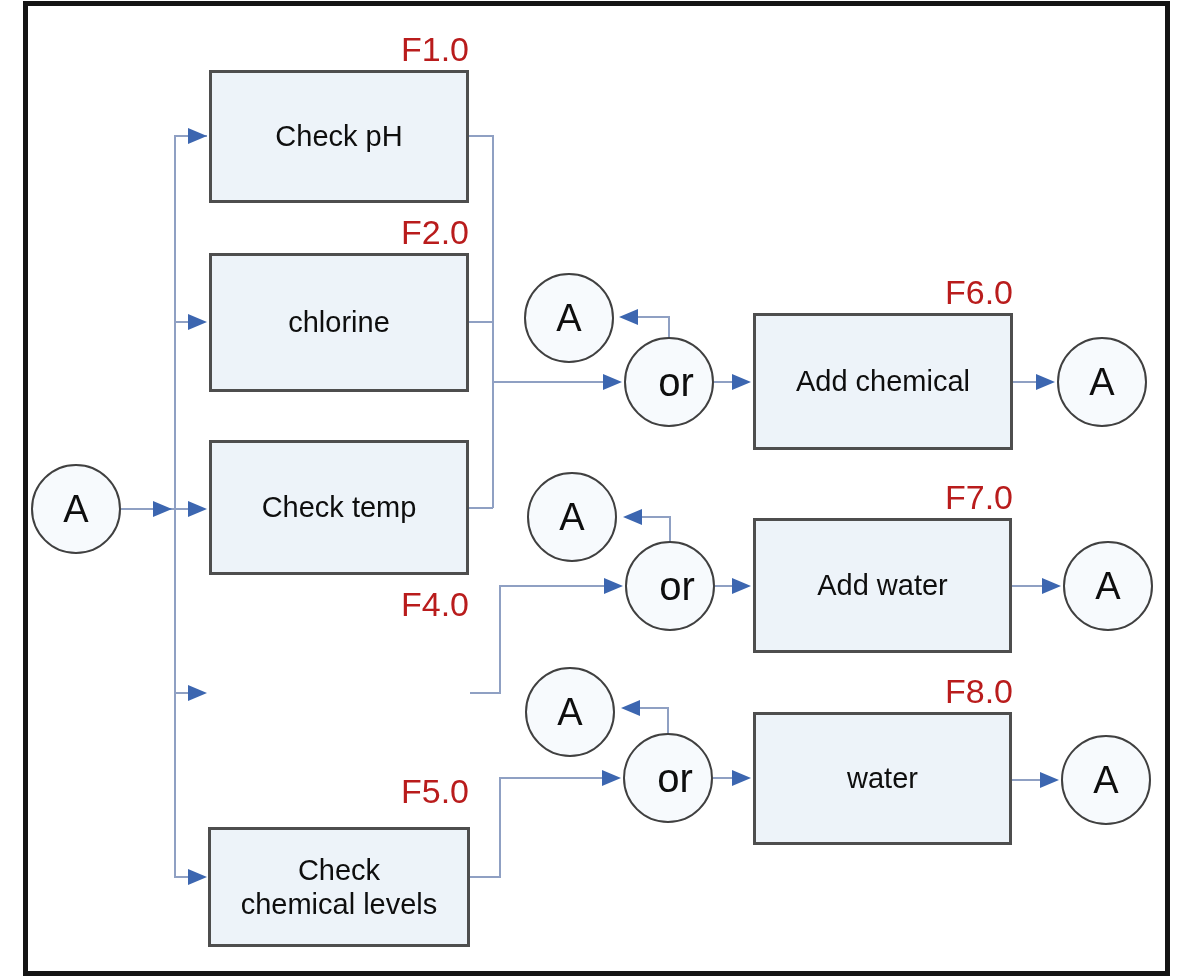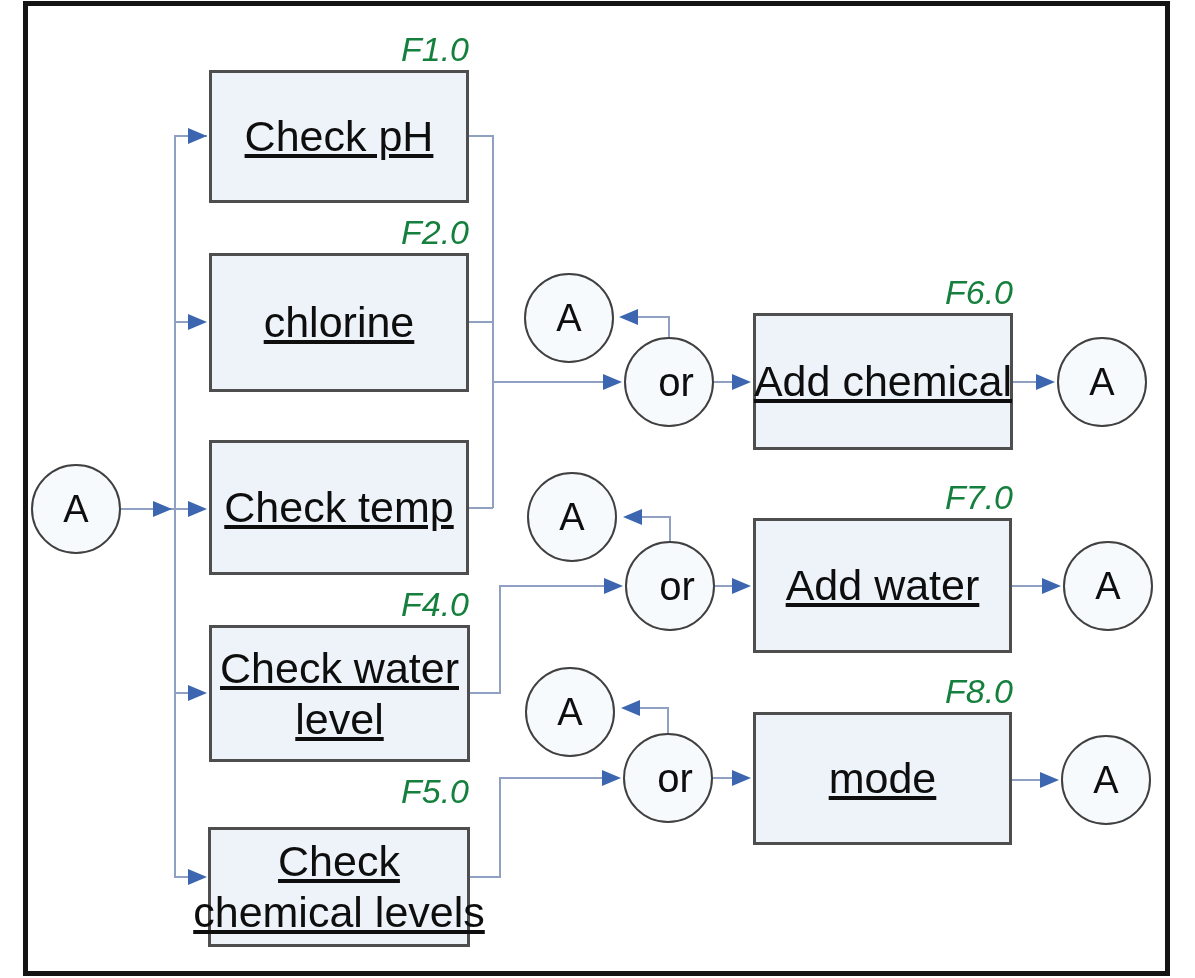--- a/index.html
+++ b/index.html
@@ -3,23 +3,23 @@
 <meta charset="utf-8">
 <style>
   html,body{margin:0;padding:0;background:#ffffff;}
   .page{position:relative;width:1195px;height:978px;background:#ffffff;overflow:hidden;
         font-family:"Liberation Sans", sans-serif;color:#0e0e0e;}
   .frame{position:absolute;left:23px;top:1px;width:1147px;height:975px;
          border:5px solid #141414;box-sizing:border-box;background:#ffffff;}
   .wires{position:absolute;left:0;top:0;width:1195px;height:978px;pointer-events:none;}
   .fblock{position:absolute;box-sizing:border-box;border:3px solid #4e4e4e;background:#edf3f9;
           display:flex;flex-direction:column;align-items:center;justify-content:center;}
-  .fline{font-size:43px;line-height:1.18;white-space:nowrap;color:#0e0e0e;text-decoration:underline;}
+  .fline{font-size:29px;line-height:1.18;white-space:nowrap;color:#0e0e0e;}
   .fcode{position:absolute;height:38px;line-height:38px;font-size:34px;text-align:right;
-         color:#15803d;font-style:italic;}
+         color:#b91c1c;}
   .circle{position:absolute;width:90px;height:90px;box-sizing:border-box;border-radius:50%;
           border:2px solid #404040;background:#f7fafd;display:flex;align-items:center;justify-content:center;}
   .circle .glyph{font-size:38px;color:#0e0e0e;}
   .circle.gate .glyph{font-size:40px;margin-left:14px;}
 </style>
 </head>
 <body>
 
 <div class="page">
   <div class="frame"></div>
@@ -80,44 +80,40 @@
   <div class="fcode" style="left:209px;top:213px;width:260px">F2.0</div>
   <div class="fblock" style="left:209px;top:253px;width:260px;height:139px">
     <div class="fline">chlorine</div>
   </div>
 
   <div class="fblock" style="left:209px;top:440px;width:260px;height:135px">
     <div class="fline">Check temp</div>
   </div>
 
   <div class="fcode" style="left:209px;top:585px;width:260px">F4.0</div>
-  <div class="fblock" style="left:209px;top:625px;width:261px;height:137px">
-    <div class="fline">Check water</div>
-    <div class="fline">level</div>
-  </div>
 
   <div class="fcode" style="left:209px;top:772px;width:260px">F5.0</div>
   <div class="fblock" style="left:208px;top:827px;width:262px;height:120px">
     <div class="fline">Check</div>
     <div class="fline">chemical levels</div>
   </div>
 
   <div class="fcode" style="left:753px;top:273px;width:260px">F6.0</div>
   <div class="fblock" style="left:753px;top:313px;width:260px;height:137px">
     <div class="fline">Add chemical</div>
   </div>
 
   <div class="fcode" style="left:753px;top:478px;width:260px">F7.0</div>
   <div class="fblock" style="left:753px;top:518px;width:259px;height:135px">
     <div class="fline">Add water</div>
   </div>
 
   <div class="fcode" style="left:753px;top:672px;width:260px">F8.0</div>
   <div class="fblock" style="left:753px;top:712px;width:259px;height:133px">
-    <div class="fline">mode</div>
+    <div class="fline">water</div>
   </div>
 
   <div class="circle" style="left:524px;top:273px">
     <span class="glyph">A</span>
   </div>
   <div class="circle" style="left:527px;top:472px">
     <span class="glyph">A</span>
   </div>
   <div class="circle" style="left:525px;top:667px">
     <span class="glyph">A</span>

